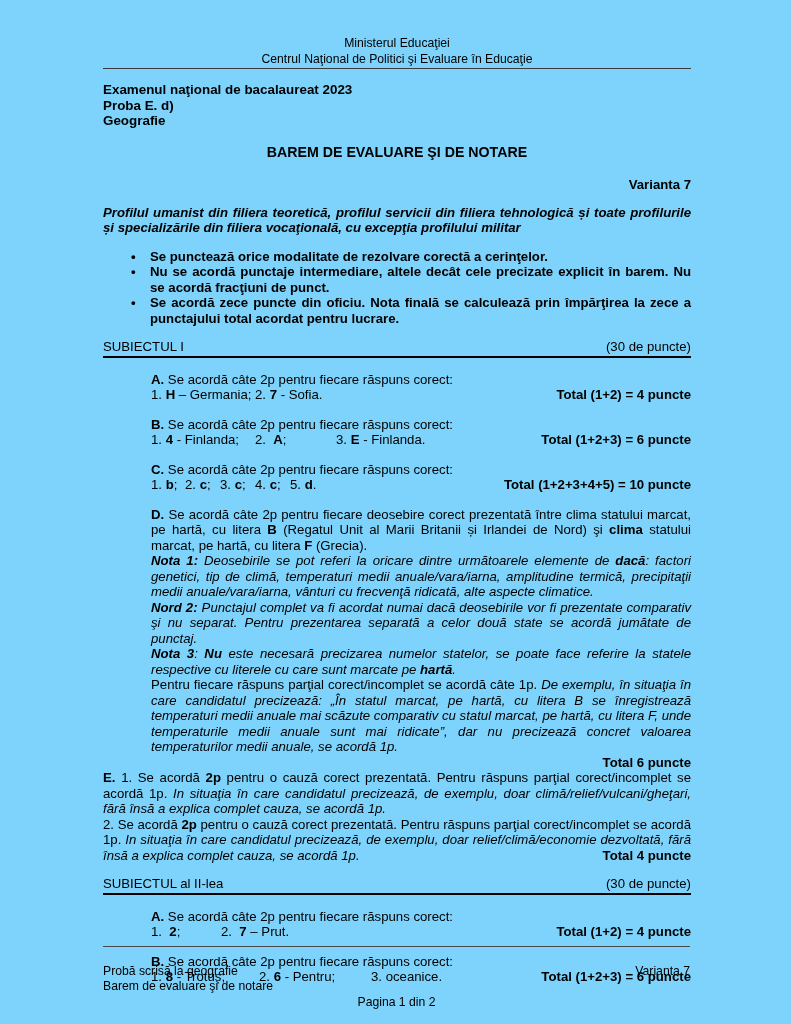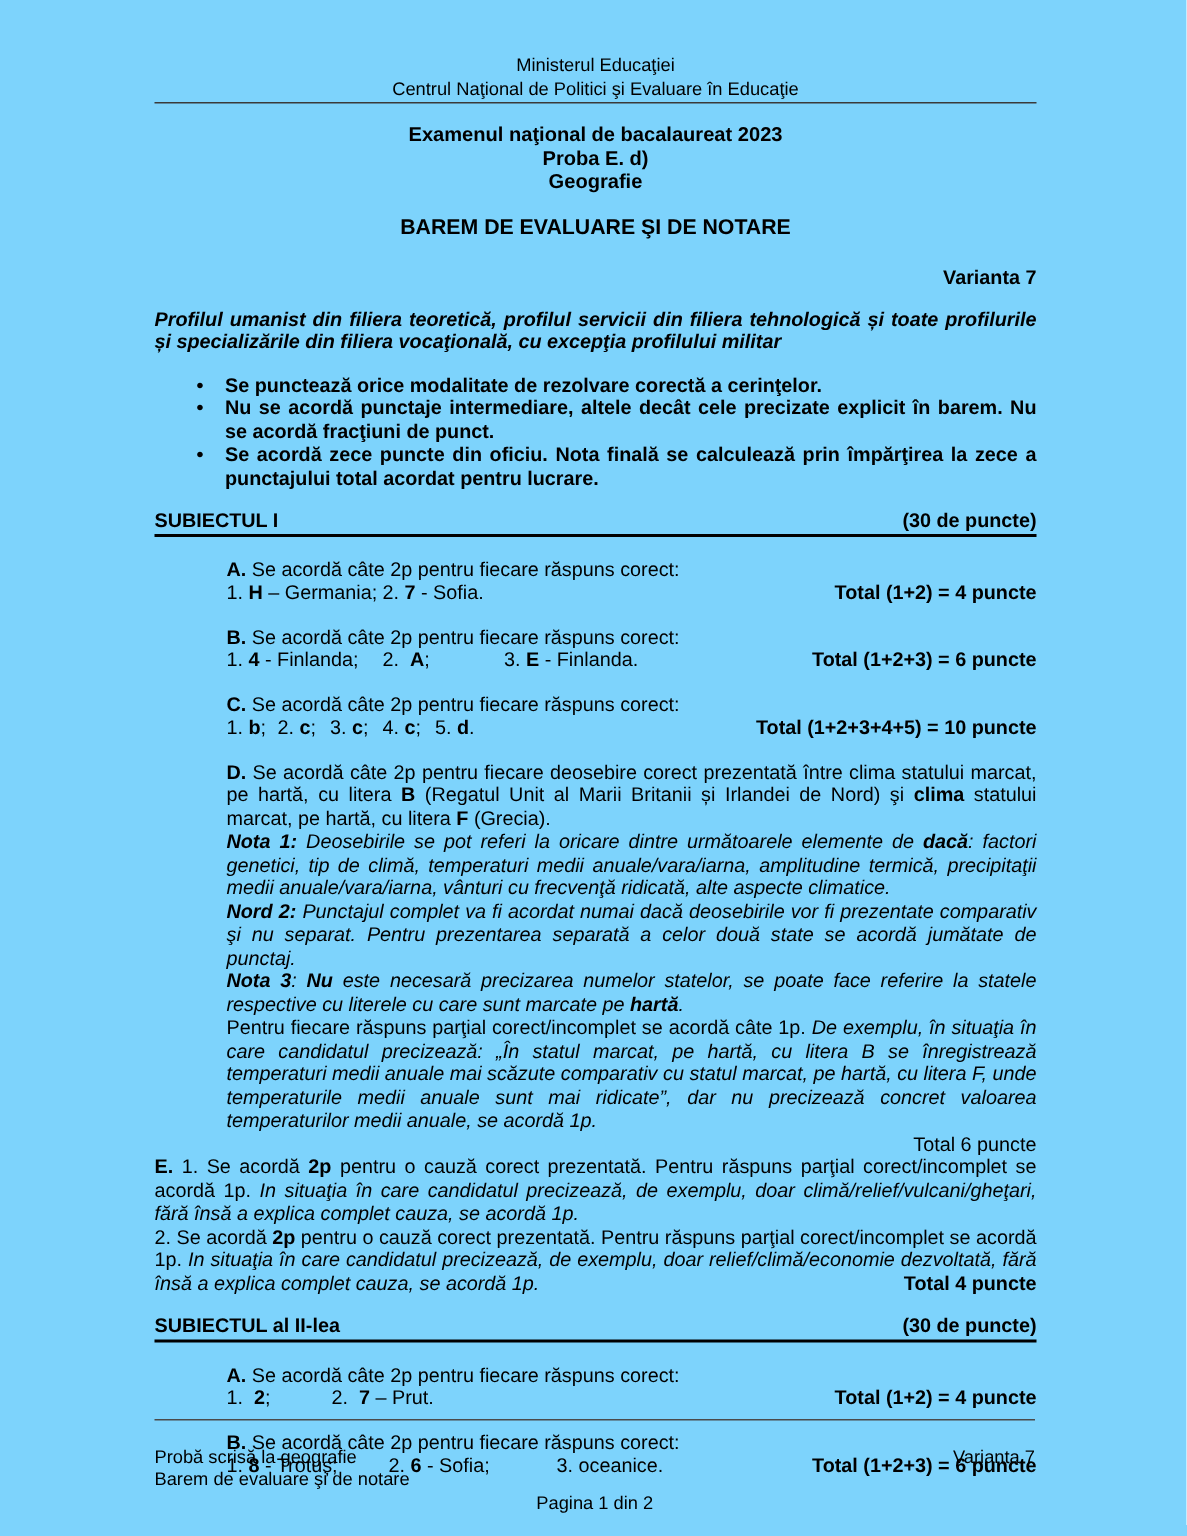--- a/index.html
+++ b/index.html
@@ -9,40 +9,40 @@
     font-family:"Liberation Sans","DejaVu Sans",sans-serif;
     font-size:13.2px; line-height:15.5px; position:relative; overflow:hidden;
   }
   .content { position:absolute; left:103px; width:588px; top:0; }
   .b { font-weight:bold; }
   .i { font-style:italic; }
 
   .top-header { text-align:center; font-size:12.2px; line-height:15.5px;
     padding-top:36px; border-bottom:1px solid #3a3a3a; padding-bottom:1px; }
 
-  .exam-title-block { text-align:center; font-weight:bold; margin-top:13px; font-size:13.4px; }
+  .exam-title-block { text-align:left; font-weight:bold; margin-top:13px; font-size:13.4px; }
   .barem-title { text-align:center; font-weight:bold; font-size:14.2px; margin-top:16px; }
   .variant-line { text-align:right; font-weight:bold; margin-top:17px; }
 
   .profile-note { font-weight:bold; font-style:italic; text-align:justify; margin-top:12px; }
 
   .bullets { list-style:none; margin-top:13px; font-weight:bold; }
   .bullets li { position:relative; padding-left:47px; text-align:justify; }
   .bullets .blt { position:absolute; left:28px; top:0; font-weight:bold; }
 
-  .section-heading { display:flex; justify-content:space-between; font-weight:bold;
+  .section-heading { display:flex; justify-content:space-between; font-weight:normal;
     border-bottom:2px solid #000; margin-top:13px; padding-bottom:1px; }
 
   .block { margin-top:14px;margin-left:48px; }
   .answer-row { position:relative; height:15.5px; }
   .ans { position:absolute; top:0; white-space:pre; }
   .total { position:absolute; top:0; right:0; font-weight:bold; white-space:pre; }
 
   .para { text-align:justify; }
-  .total-line { text-align:right; font-weight:normal; }
+  .total-line { text-align:right; font-weight:bold; }
   .rel { position:relative; }
   .total-abs { position:absolute; right:0; bottom:0; font-weight:bold; }
 
   .footer { position:absolute; left:103px; right:101px; top:946px;
     border-top:1px solid #4a4a4a; padding-top:17px; font-size:12.2px; line-height:15px; }
   .footer-row { display:flex; justify-content:space-between; }
   .footer-page { text-align:center; margin-top:1px; }
 </style>
 </head>
 <body>
@@ -146,21 +146,21 @@
         <span class="ans" style="left:0"><span>1.  </span><span class="b">2</span><span>;</span></span>
         <span class="ans" style="left:70px"><span>2.  </span><span class="b">7</span><span> – Prut.</span></span>
         <span class="total">Total (1+2) = 4 puncte</span>
       </div>
     </div>
 
     <div class="block">
       <div><span class="b">B.</span><span> Se acordă câte 2p pentru fiecare răspuns corect:</span></div>
       <div class="answer-row">
         <span class="ans" style="left:0"><span>1. </span><span class="b">8</span><span> - Trotuș;</span></span>
-        <span class="ans" style="left:108px"><span>2. </span><span class="b">6</span><span> - Sofia;</span></span>
+        <span class="ans" style="left:108px"><span>2. </span><span class="b">6</span><span> - Pentru;</span></span>
         <span class="ans" style="left:220px"><span>3. oceanice.</span></span>
         <span class="total">Total (1+2+3) = 6 puncte</span>
       </div>
     </div>
 
   </div>
 
   <div class="footer">
     <div class="footer-row">
       <span>Probă scrisă la geografie</span>

